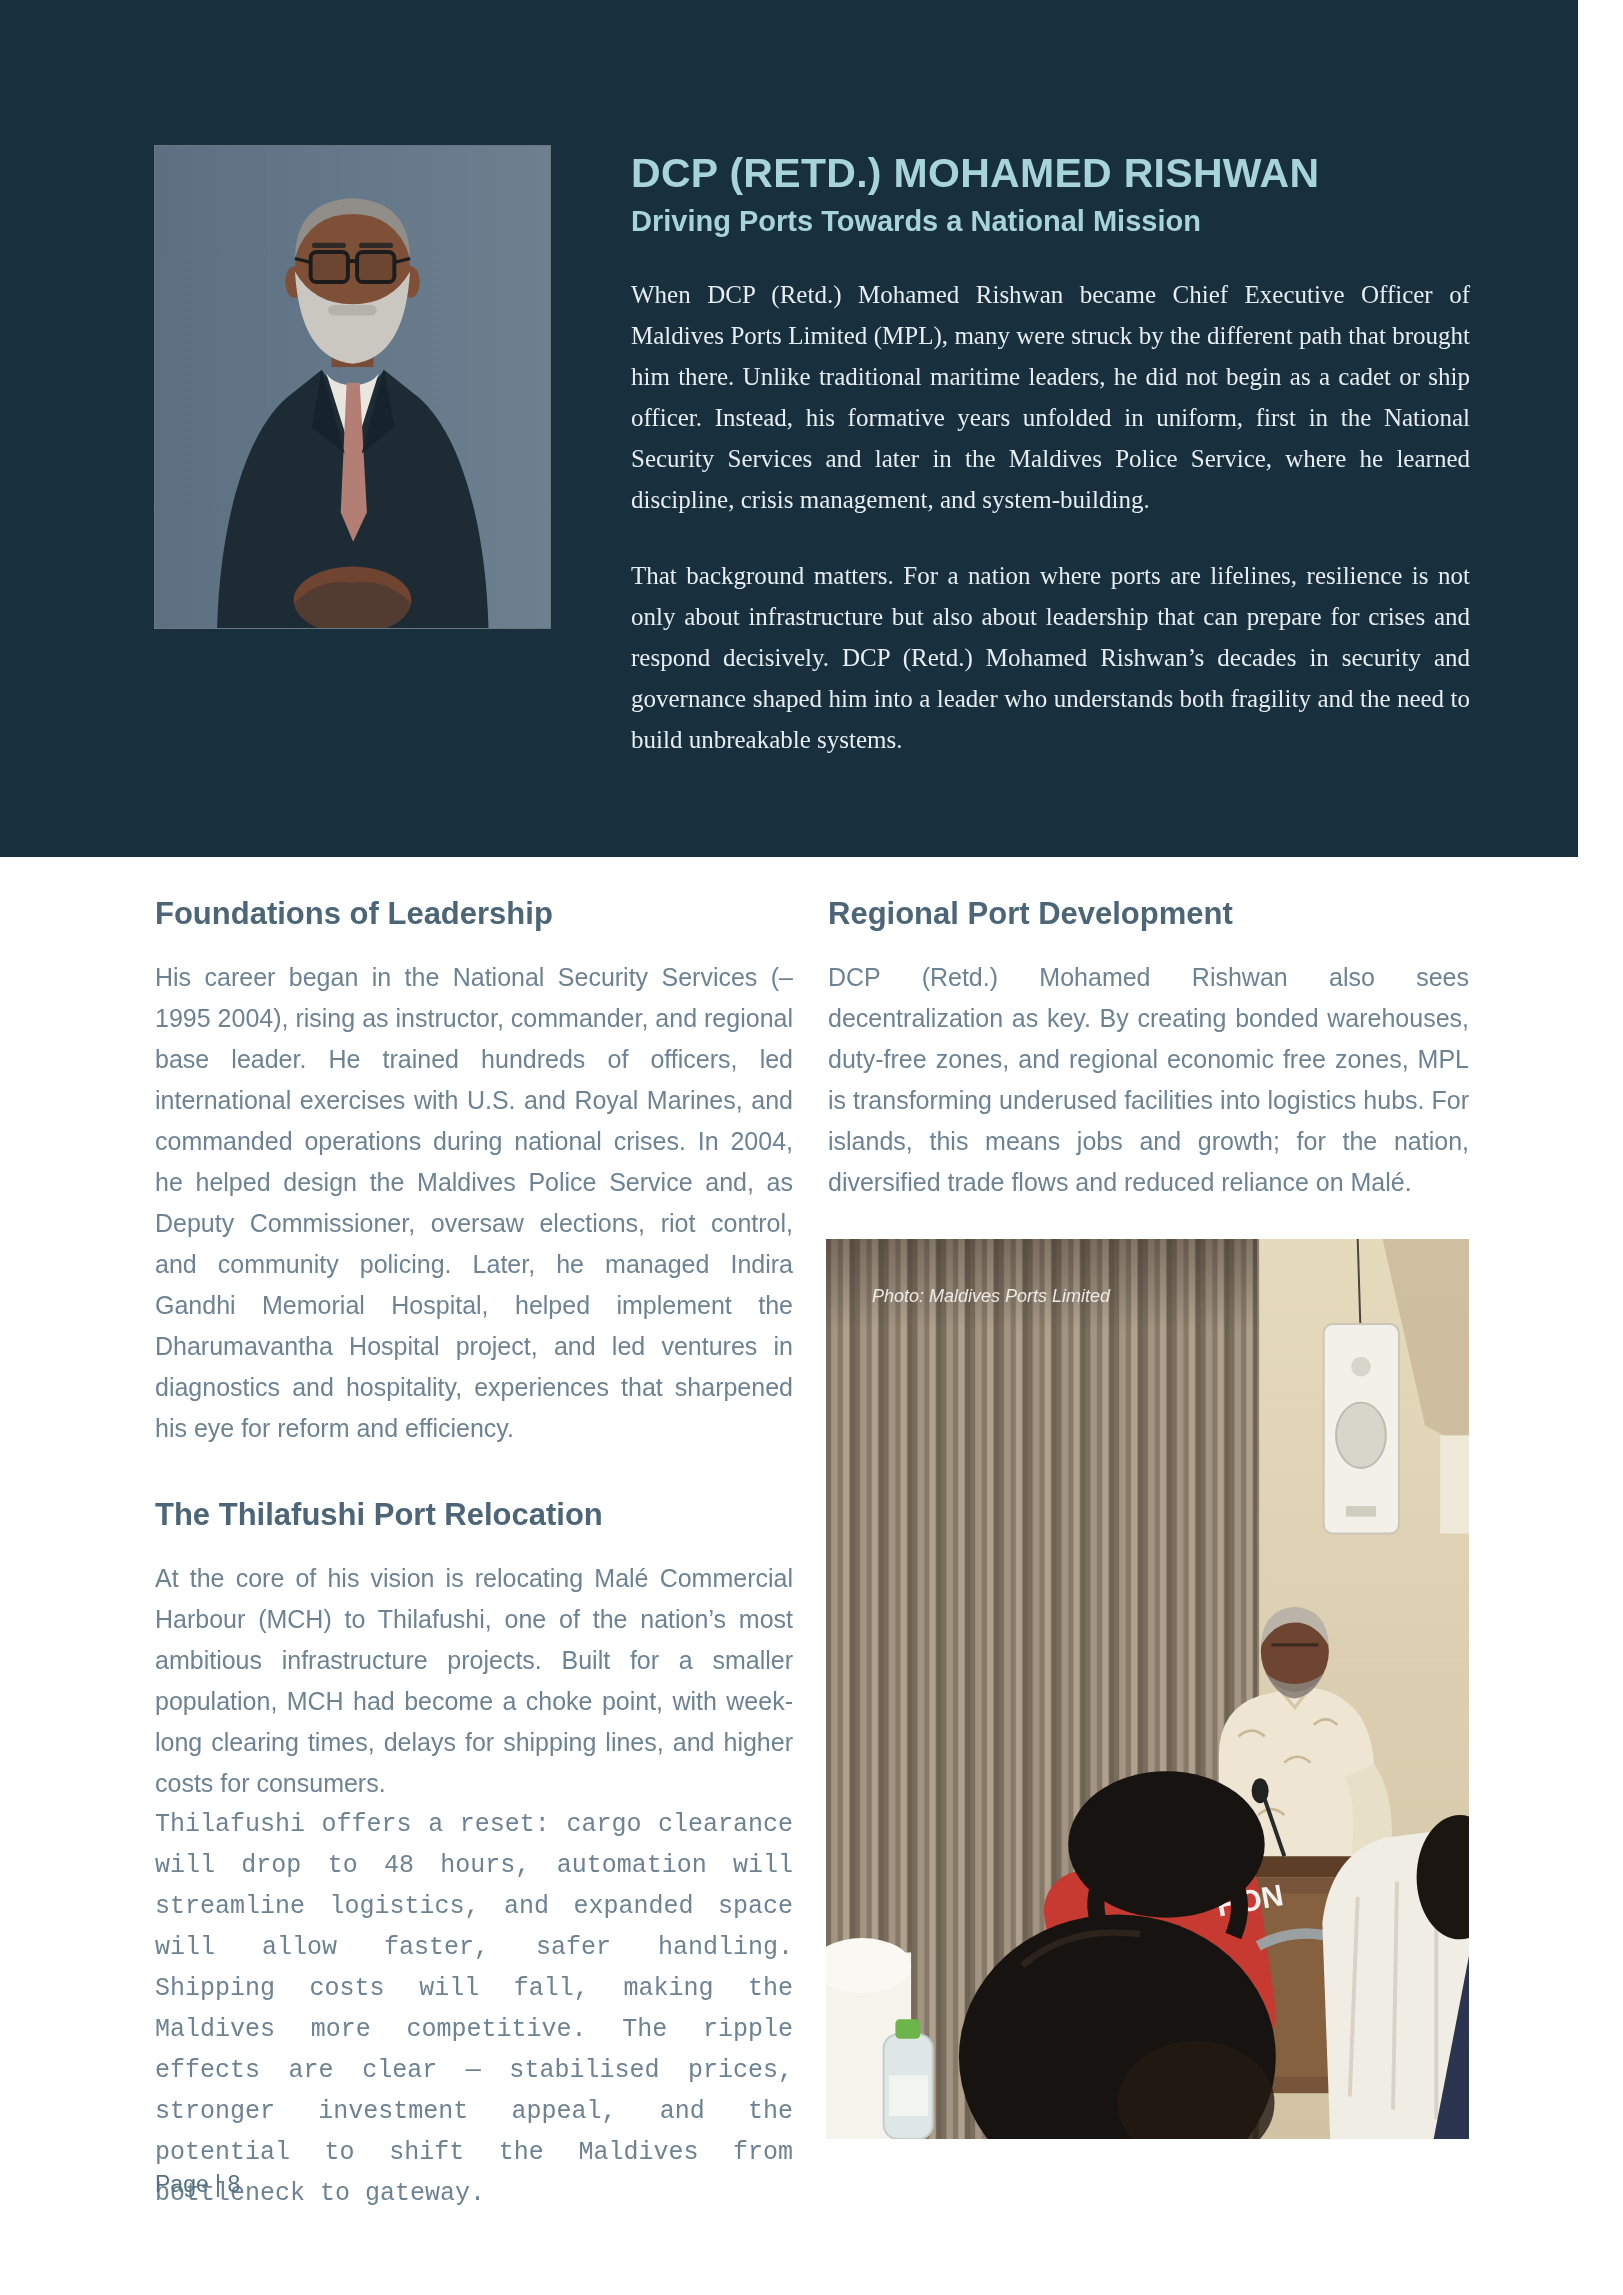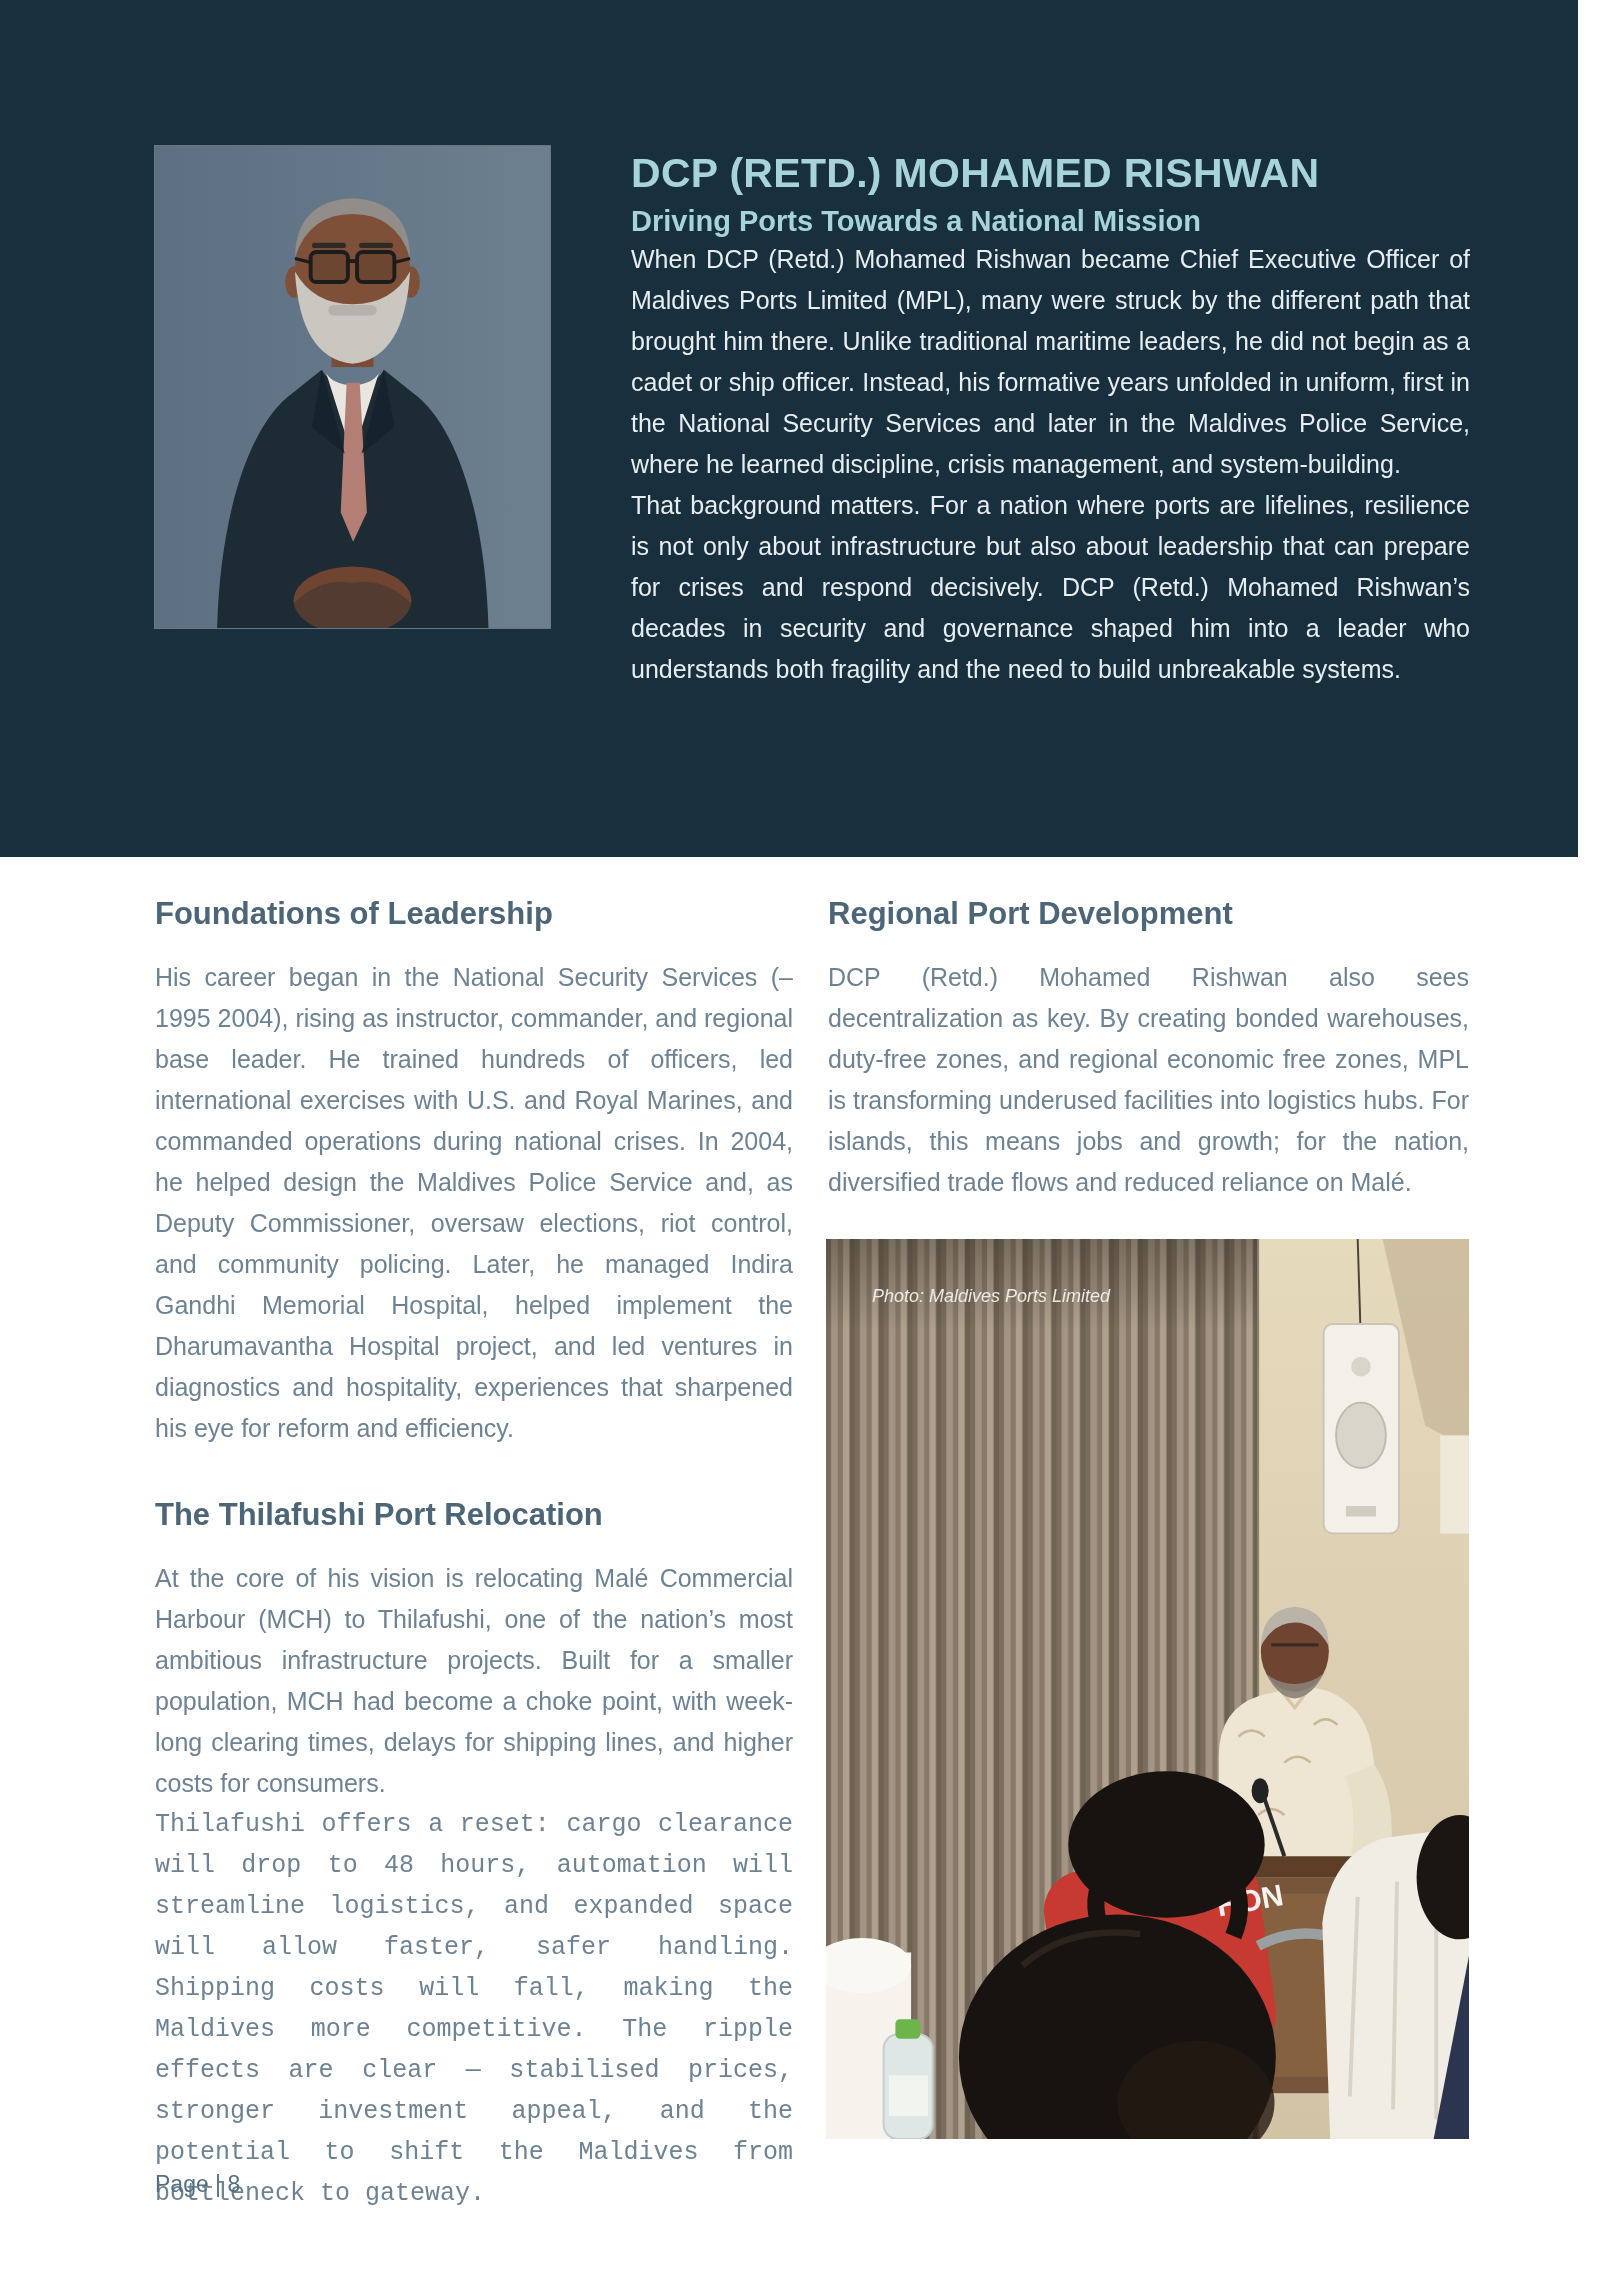--- a/index.html
+++ b/index.html
@@ -45,20 +45,22 @@
     font-weight: 700;
     color: #a7d4da;
     margin-top: 9.2px;
     line-height: 1.15;
   }
   .intro-para {
     font-size: 25px;
     line-height: 1.64;
     color: #e7edf0;
     text-align: justify;
+    margin-top: 35px;
+    font-family: Liberation Serif, serif;
   }
 
   
   .col { position: absolute; top: 895px; }
   .col-left  { left: 155px;  width: 638px; }
   .col-right { left: 828px; width: 641px; }
 
   h2.section-heading {
     font-size: 31px;
     font-weight: 700;

